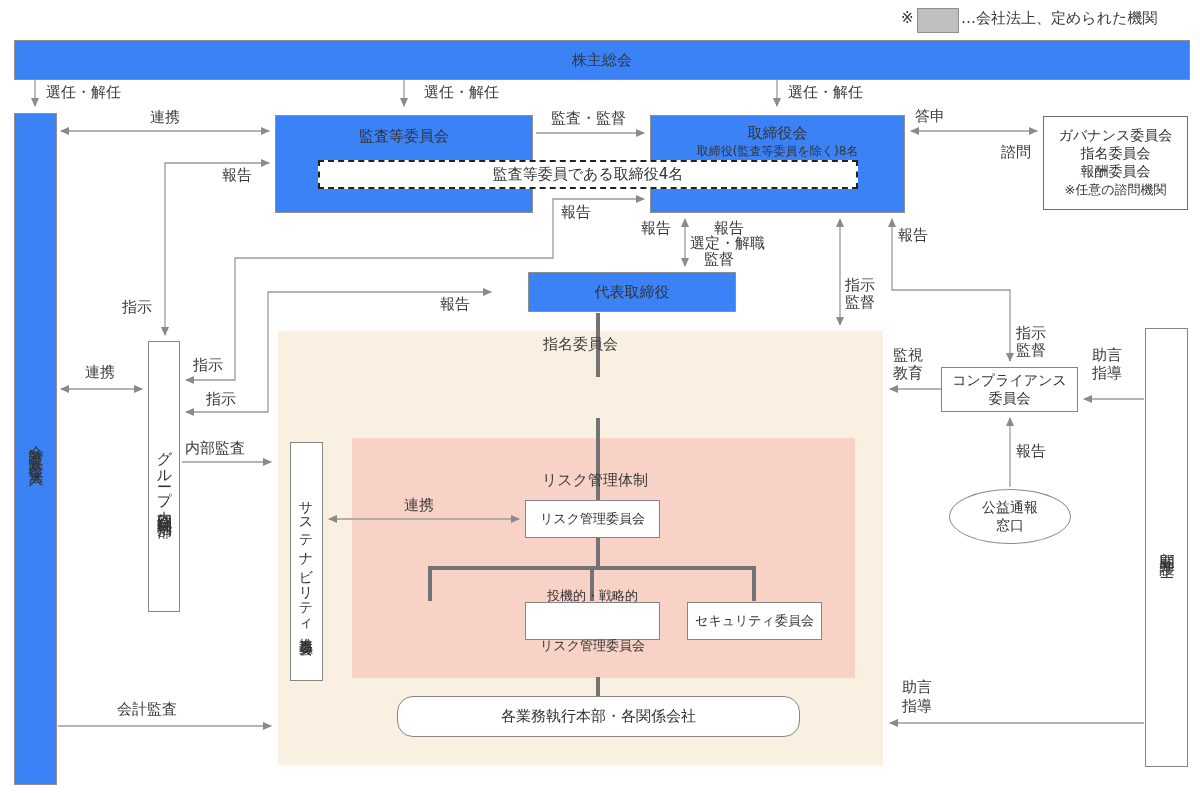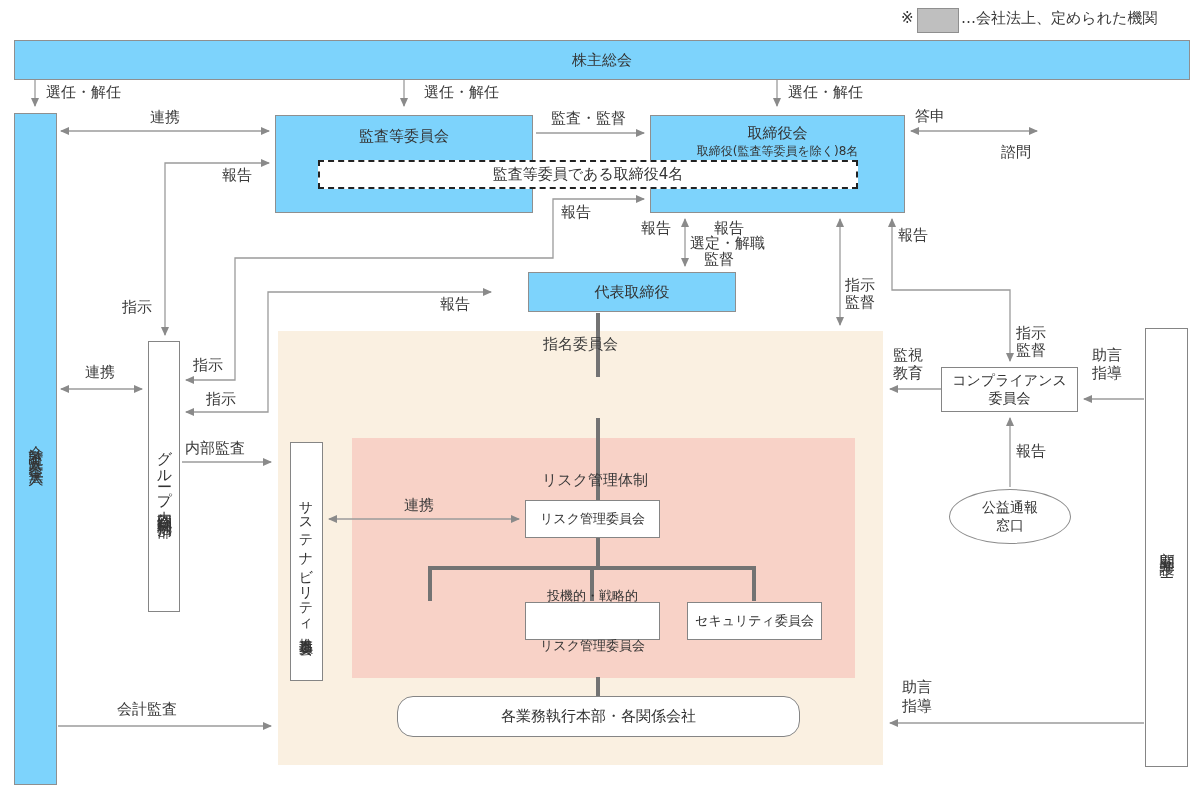--- a/index.html
+++ b/index.html
@@ -2,21 +2,21 @@
 <html><head>
 <meta charset="utf-8">
 <style>
   html,body{margin:0;padding:0;background:#fff;}
   #stage{position:relative;width:1200px;height:793px;background:#fff;
          font-family:"DejaVu Sans",sans-serif;color:#333;overflow:hidden;}
   .area{position:absolute;}
   .beige{background:#faf0e1;}
   .pink{background:#f8d2c7;}
   svg.wires{position:absolute;left:0;top:0;pointer-events:none;}
-  .gbox{position:absolute;background:#7dd3fc;border:1px solid #8f8f8f;
+  .gbox{position:absolute;background:#3b82f6;border:1px solid #8f8f8f;
         display:flex;align-items:center;justify-content:center;text-align:center;box-sizing:border-box;}
   .wbox{position:absolute;background:#fff;border:1.5px solid #858585;
         display:flex;align-items:center;justify-content:center;text-align:center;box-sizing:border-box;}
   .dashed{border:2px dashed #222;}
   .vert span{writing-mode:vertical-rl;}
   .lbl{position:absolute;font-size:15px;line-height:1.05;white-space:nowrap;color:#3a3a3a;}
   .small{font-size:12px;}
   .fs13{font-size:13px;}
   .fs14{font-size:14px;}
   .fs15{font-size:15px;}
@@ -91,20 +91,26 @@
 
   <div class="gbox col" style="left:650px;top:115px;width:255px;height:98px;justify-content:flex-start;padding-top:8px;">
     <span class="fs15">取締役会</span>
     <span class="small">取締役(監査等委員を除く)8名</span>
   </div>
 
   <div class="wbox dashed fs15" style="left:318px;top:160px;width:540px;height:29px;background:#fff;">
     <span>監査等委員である取締役4名</span>
   </div>
 
+  <div class="wbox col" style="left:1043px;top:116px;width:145px;height:94px;border-color:#6f6f6f;">
+    <span class="fs14">ガバナンス委員会</span>
+    <span class="fs14">指名委員会</span>
+    <span class="fs14">報酬委員会</span>
+    <span class="fs13">※任意の諮問機関</span>
+  </div>
 
   <div class="gbox fs15" style="left:497px;top:272px;width:208px;height:40px;margin-left:31px;">
     <span>代表取締役</span>
   </div>
 
   <div class="wbox vert fs15" style="left:148px;top:341px;width:32px;height:271px;">
     <span style="letter-spacing:2px;">グループ内部統制統括部</span>
   </div>
 
   <div class="wbox vert fs14" style="left:290px;top:442px;width:33px;height:239px;">

